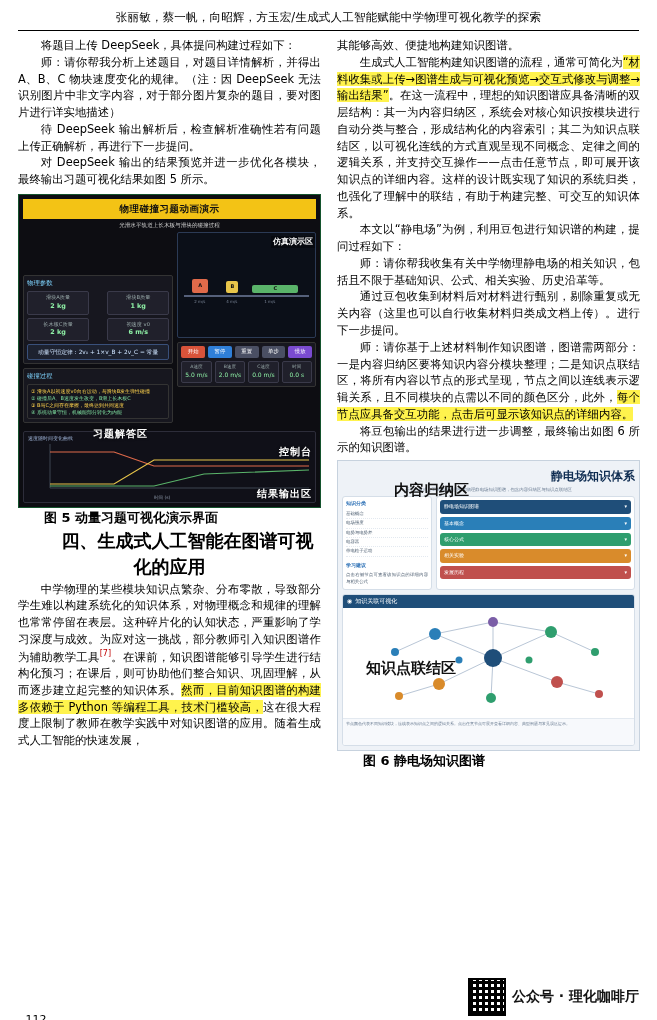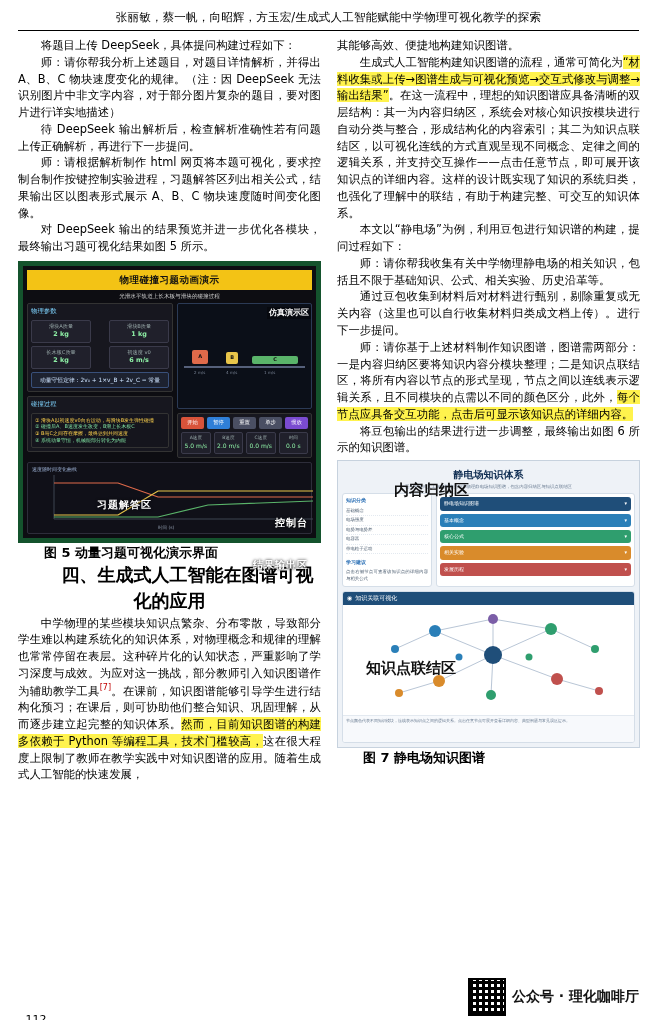--- a/index.html
+++ b/index.html
@@ -57,21 +57,21 @@
     text-indent:0;
     text-align:left;
     font-size:13px;
     font-weight:bold;
     margin:4px 0 6px 0;
   }
   
   .fig5{
     width:303px;
     background:#0d0d12;
-    border:5px solid #14532d;
+    border:1px solid #14532d;
     box-sizing:border-box;
     padding:4px;
     margin:6px 0 0 0;
     position:relative;
   }
   .fig5 .f5title{
     background:#f3c315;
     color:#111;
     font-size:9.5px;
     font-weight:bold;
@@ -79,21 +79,21 @@
     padding:3px 0;
     letter-spacing:.5px;
   }
   .fig5 .f5sub{
     color:#cfcfcf;
     font-size:5.6px;
     text-align:center;
     padding:2px 0 3px 0;
   }
   .f5row{display:flex;gap:4px;}
-  .f5left{width:52%;}
+  .f5left{width:52%;margin-top:43px;}
   .f5right{width:48%;position:relative;}
   .panel{
     background:#17171f;
     border:1px solid #333;
     border-radius:2px;
     padding:3px;
     margin-bottom:4px;
   }
   .panel h4{
     margin:0 0 3px 0;
@@ -180,21 +180,21 @@
   .tagbig{
     position:absolute;color:#fff;font-size:10px;font-weight:bold;letter-spacing:1px;
     text-shadow:0 0 3px #000;
   }
   
   .fig6{
     width:303px;background:#eef2f7;border:1px solid #c7d2de;box-sizing:border-box;
     padding:4px;margin-top:4px;position:relative;
   }
   .f6title{
-    text-align:center;font-size:10px;font-weight:bold;color:#0f2d52;padding:3px 0 1px 0;
+    text-align:right;font-size:12px;font-weight:bold;color:#0f2d52;padding:3px 0 1px 0;
   }
   .f6sub{text-align:center;font-size:4.4px;color:#6b7d93;padding-bottom:3px;}
   .f6row{display:flex;gap:4px;}
   .f6side{
     width:28%;background:#ffffff;border:1px solid #d5dee8;border-radius:3px;padding:3px;
   }
   .f6side h5{margin:0 0 2px 0;font-size:5px;color:#2a6fb5;font-weight:bold;}
   .f6side .it{font-size:4.4px;color:#4a5b6e;padding:1px 0;border-bottom:1px dotted #e3e9f0;}
   .f6main{flex:1;background:#ffffff;border:1px solid #d5dee8;border-radius:3px;padding:3px;}
   .f6bar{
@@ -237,21 +237,20 @@
 
   <div class="runhead">张丽敏，蔡一帆，向昭辉，方玉宏/生成式人工智能赋能中学物理可视化教学的探索</div>
   <div class="runhead-rule"></div>
 
   <div class="cols">
 
     <div class="col">
       <p>将题目上传 DeepSeek，具体提问构建过程如下：</p>
       <p>师：请你帮我分析上述题目，对题目详情解析，并得出 A、B、C 物块速度变化的规律。（注：因 DeepSeek 无法识别图片中非文字内容，对于部分图片复杂的题目，要对图片进行详实地描述）</p>
       <p>待 DeepSeek 输出解析后，检查解析准确性若有问题上传正确解析，再进行下一步提问。</p>
-      <p>师：请根据解析制作 html 网页将本题可视化，要求控制台制作按键控制实验进程，习题解答区列出相关公式，结果输出区以图表形式展示 A、B、C 物块速度随时间变化图像。</p>
       <p>对 DeepSeek 输出的结果预览并进一步优化各模块，最终输出习题可视化结果如图 5 所示。</p>
 
       <div class="fig5">
         <div class="f5title">物理碰撞习题动画演示</div>
         <div class="f5sub">光滑水平轨道上长木板与滑块的碰撞过程</div>
 
         <div class="f5row">
           <div class="f5left">
             <div class="panel">
               <h4>物理参数</h4>
@@ -438,21 +437,21 @@
             <circle cx="116" cy="52" r="3.5" fill="#2a7fb8"></circle>
             <circle cx="186" cy="52" r="3.5" fill="#2f9e6e"></circle>
           </svg>
           <div class="f6note">节点颜色代表不同知识模块，连线表示知识点之间的逻辑关系。点击任意节点可展开查看详细内容、典型例题与常见误区提示。</div>
         </div>
 
         <div class="overlay-label" style="left:56px;top:18px;">内容归纳区</div>
         <div class="overlay-label" style="left:28px;top:196px;">知识点联结区</div>
       </div>
 
-      <p class="figcap">图 7   静电场知识图谱</p>
+      <p class="figcap">图 6   静电场知识图谱</p>
     </div>
   </div>
 
   <div class="footer">
     <div class="pageno">- 112 -</div>
     <div class="brand">
       <div class="qr"></div>
       <div class="btxt">公众号 · 理化咖啡厅</div>
     </div>
   </div>

